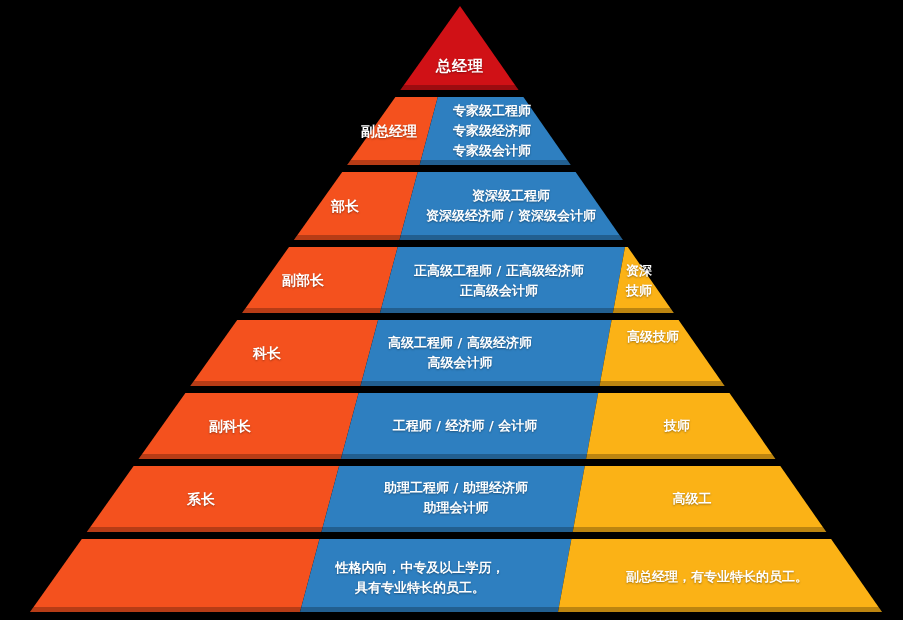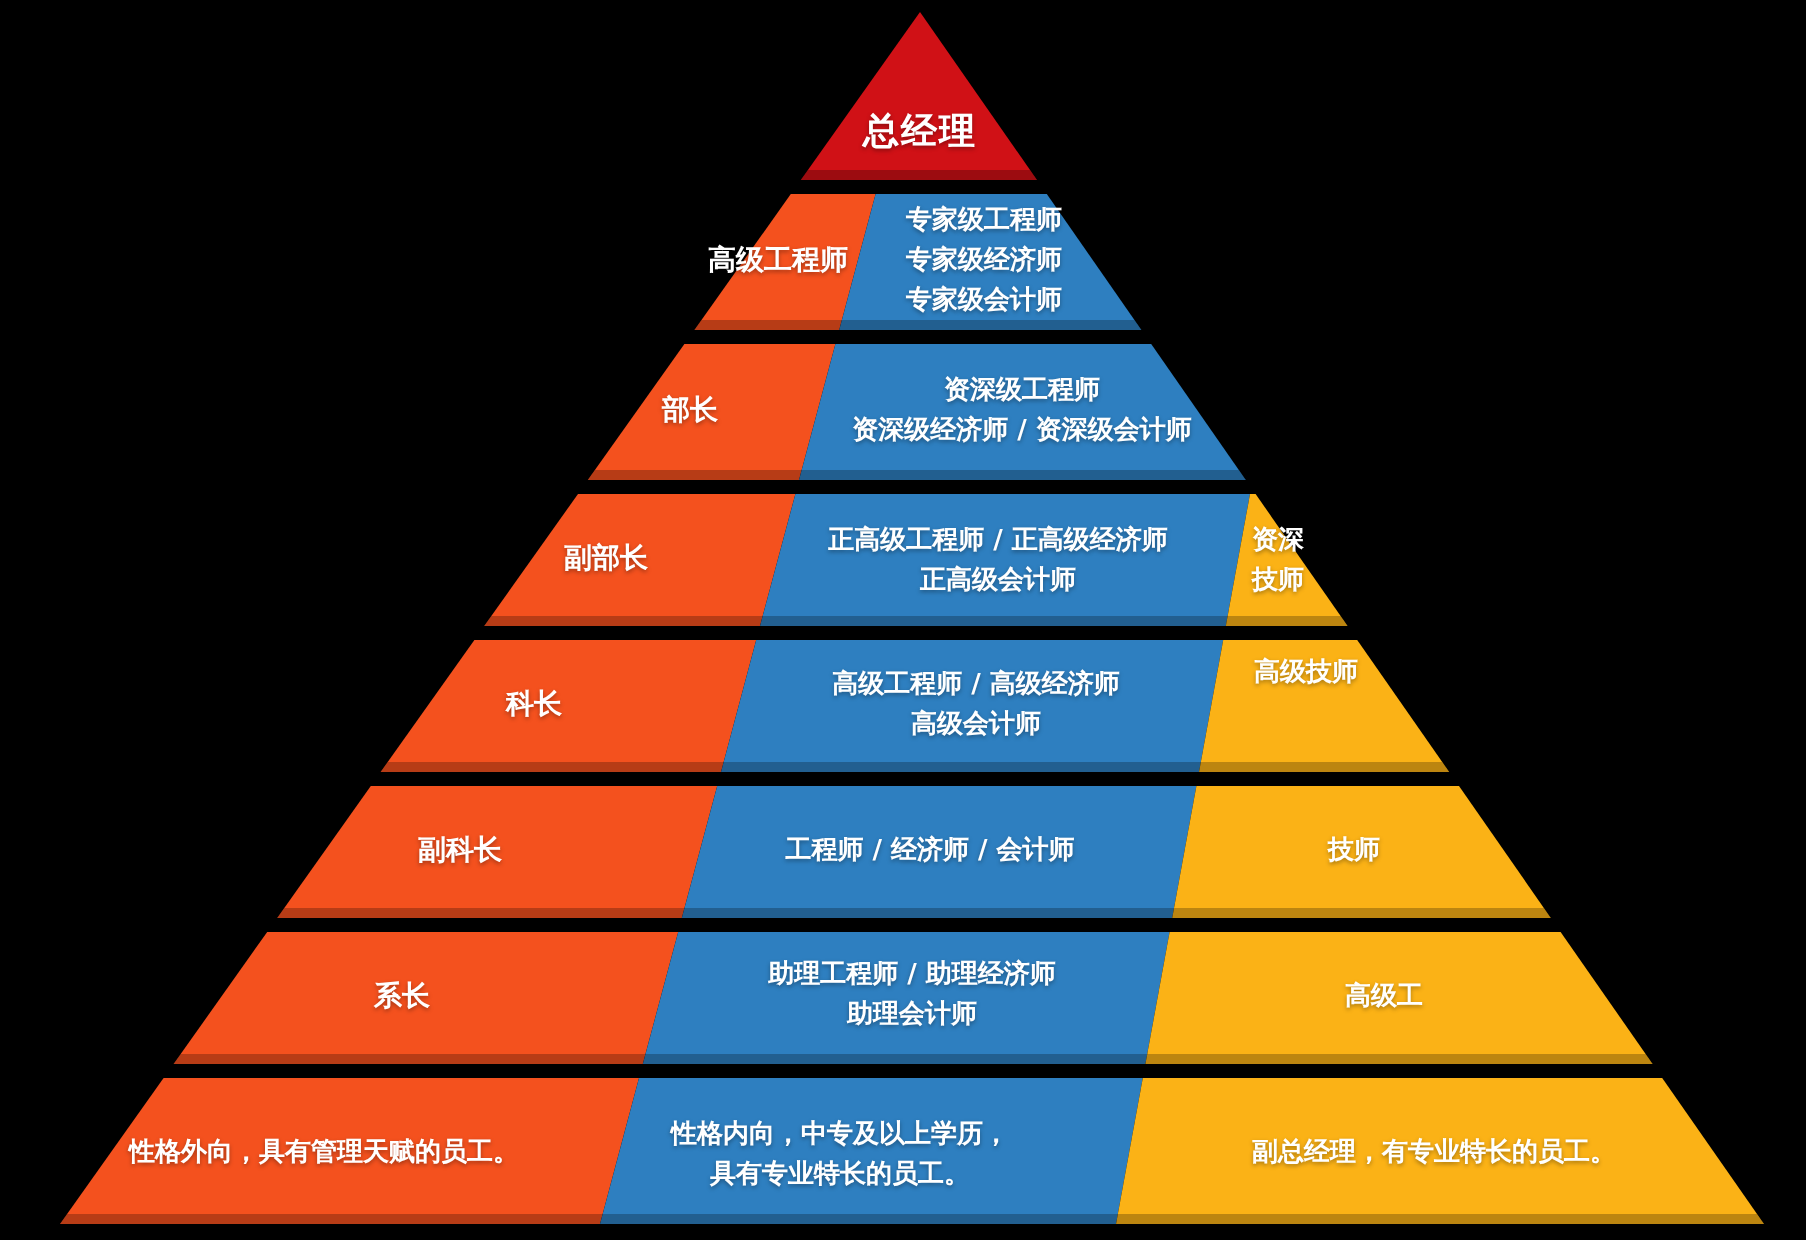--- a/index.html
+++ b/index.html
@@ -11,21 +11,21 @@
     position:absolute;
     transform:translate(-50%,-50%);
     color:#ffffff;
     font-weight:bold;
     font-size:14px;
     line-height:19px;
     text-align:center;
     white-space:pre-line;
     text-shadow:0 1px 2px rgba(0,0,0,0.35);
   }
-  .lbl.apex { font-size:18px; letter-spacing:1px; }
+  .lbl.apex { font-size:15px; letter-spacing:1px; }
   .lbl.small { font-size:13px; line-height:20px; }
   .bevel { fill:rgba(0,0,0,0.25); }
 </style>
 </head>
 <body>
 
 <div class="stage">
 
   <svg width="903" height="620" viewBox="0 0 903 620">
 
@@ -62,44 +62,43 @@
     <polygon class="bevel" points="297.5,235 619.5,235 622.9,240 293.9,240"></polygon>
     <polygon class="bevel" points="245.7,308 670.3,308 673.8,313 242.1,313"></polygon>
     <polygon class="bevel" points="193.9,381 721.1,381 724.6,386 190.3,386"></polygon>
     <polygon class="bevel" points="142.1,454 772,454 775.4,459 138.6,459"></polygon>
     <polygon class="bevel" points="90.3,527 822.8,527 826.3,532 86.8,532"></polygon>
     <polygon class="bevel" points="33.5,607 878.5,607 882,612 30,612"></polygon>
   </svg>
 
   <div class="lbl apex" style="left:460px; top:66px">总经理</div>
 
-  <div class="lbl" style="left:389px; top:131px">高级工程师</div>
+  <div class="lbl" style="left:389px; top:131px">副总经理</div>
   <div class="lbl" style="left:345px; top:206px">部长</div>
   <div class="lbl" style="left:303px; top:280px">副部长</div>
   <div class="lbl" style="left:267px; top:353px">科长</div>
   <div class="lbl" style="left:230px; top:426px">副科长</div>
   <div class="lbl" style="left:201px; top:499px">系长</div>
 
   <div class="lbl small" style="left:511px; top:206px">资深级工程师
 资深级经济师 / 资深级会计师</div>
   <div class="lbl small" style="left:492px; top:131px">专家级工程师
 专家级经济师
 专家级会计师</div>
   <div class="lbl small" style="left:499px; top:281px">正高级工程师 / 正高级经济师
 正高级会计师</div>
-  <div class="lbl small" style="left:488px; top:353px">高级工程师 / 高级经济师
+  <div class="lbl small" style="left:460px; top:353px">高级工程师 / 高级经济师
 高级会计师</div>
   <div class="lbl small" style="left:456px; top:498px">助理工程师 / 助理经济师
 助理会计师</div>
   <div class="lbl small" style="left:465px; top:426px">工程师 / 经济师 / 会计师</div>
 
   <div class="lbl small" style="left:639px; top:281px">资深
 技师</div>
   <div class="lbl small" style="left:653px; top:337px">高级技师</div>
   <div class="lbl small" style="left:677px; top:426px">技师</div>
   <div class="lbl small" style="left:692px; top:499px">高级工</div>
 
-  <div class="lbl small" style="left:162px; top:577px">性格外向，具有管理天赋的员工。</div>
   <div class="lbl small" style="left:420px; top:578px">性格内向，中专及以上学历，
 具有专业特长的员工。</div>
   <div class="lbl small" style="left:717px; top:577px">副总经理，有专业特长的员工。</div>
 
 </div>
 
 </body></html>

